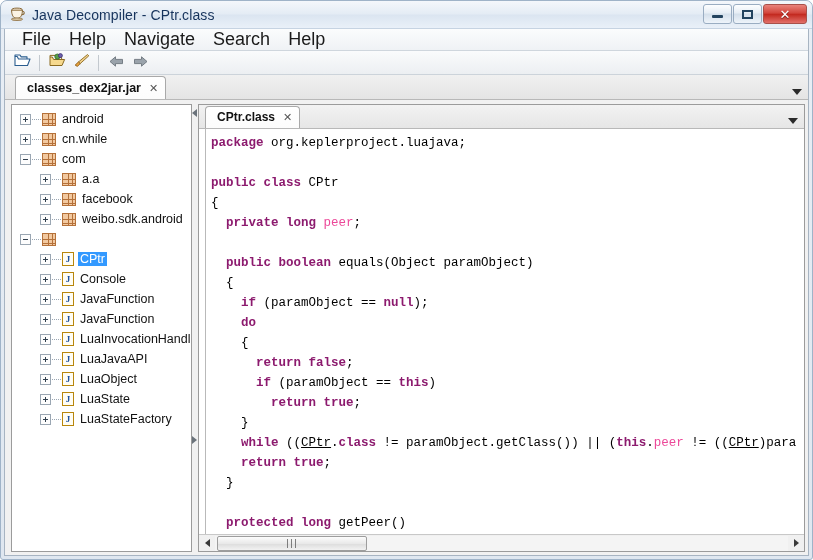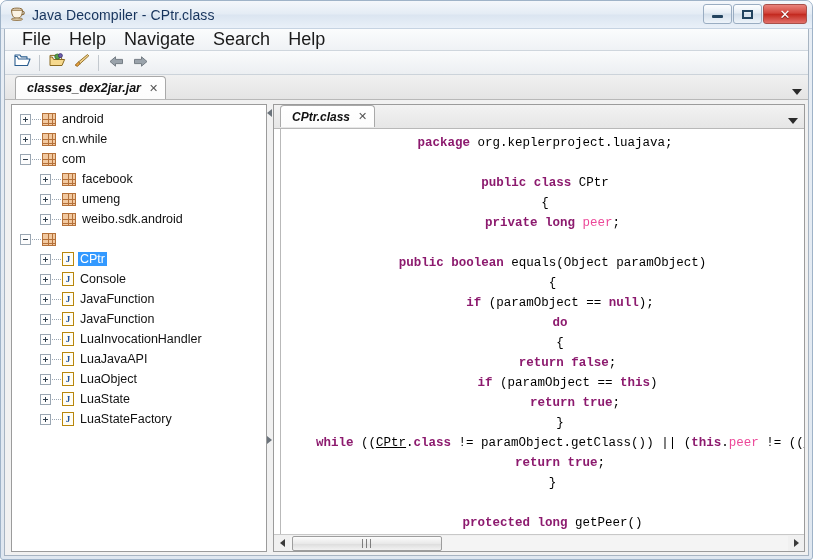--- a/index.html
+++ b/index.html
@@ -125,21 +125,20 @@
   
   #jar-tabstrip {
     height: 25px;
     background: linear-gradient(to bottom, #f0f0f0 0%, #e4e4e4 100%);
     border-bottom: 1px solid #b8b8b8;
     display: flex;
     align-items: flex-end;
     padding-left: 10px;
     position: relative;
     flex: none;
-    font-style: italic;
   }
   .tab {
     height: 23px;
     display: flex;
     align-items: center;
     padding: 0 7px 0 11px;
     background: linear-gradient(to bottom, #ffffff 0%, #fcfcfc 100%);
     border: 1px solid #a9a9a9;
     border-bottom: none;
     border-radius: 4px 4px 0 0;
@@ -171,21 +170,21 @@
   #content {
     flex: 1;
     display: flex;
     background: #f1f1f1;
     min-height: 0;
     padding: 4px 3px 3px 6px;
   }
 
   
   #tree-panel {
-    width: 256px;
+    width: 181px;
     background: #ffffff;
     border: 1px solid #9b9b9b;
     overflow: hidden;
     position: relative;
     flex: none;
   }
   #tree {
     padding: 4px 0 0 0;
     font-size: 12.5px;
     color: #111;
@@ -308,24 +307,23 @@
     background: #ffffff;
     min-width: 0;
     overflow: hidden;
   }
   #editor-tabstrip {
     height: 24px;
     flex: none;
     background: linear-gradient(to bottom, #f2f2f2 0%, #e6e6e6 100%);
     border-bottom: 1px solid #b8b8b8;
     display: flex;
-    align-items: flex-start;
+    align-items: center;
     padding-left: 6px;
     position: relative;
-    font-style: italic;
   }
   #editor-tabstrip .tab { height: 22px; font-size: 12px; }
   #code-wrap {
     flex: 1;
     position: relative;
     overflow: hidden;
     background: #ffffff;
     display: flex;
   }
   #code-gutter {
@@ -336,21 +334,20 @@
   }
   #code {
     flex: 1;
     font-family: "Liberation Mono", "DejaVu Sans Mono", monospace;
     font-size: 12.5px;
     line-height: 20px;
     white-space: pre;
     padding: 4px 0 0 5px;
     color: #000000;
     overflow: hidden;
-    text-align: center;
   }
   .kw   { color: #8c1a6e; font-weight: bold; }
   .fld  { color: #ec4899; }
   .lnk  { color: #000000; text-decoration: underline; }
   .plain{ color: #000000; }
 
   
   #hscroll {
     height: 17px;
     flex: none;
@@ -513,30 +510,30 @@
               </span>
               <span class="tlabel">com</span>
             </div>
             <div class="tnode">
               <span class="tindent" style="width: 28px;"></span>
               <span class="toggle plus"></span>
               <span class="dots"></span>
               <span class="pkg-icon">
                 <span class="pkg-grid2"></span>
               </span>
-              <span class="tlabel">facebook</span>
+              <span class="tlabel">a.a</span>
             </div>
             <div class="tnode">
               <span class="tindent" style="width: 28px;"></span>
               <span class="toggle plus"></span>
               <span class="dots"></span>
               <span class="pkg-icon">
                 <span class="pkg-grid2"></span>
               </span>
-              <span class="tlabel">umeng</span>
+              <span class="tlabel">facebook</span>
             </div>
             <div class="tnode">
               <span class="tindent" style="width: 28px;"></span>
               <span class="toggle plus"></span>
               <span class="dots"></span>
               <span class="pkg-icon">
                 <span class="pkg-grid2"></span>
               </span>
               <span class="tlabel">weibo.sdk.android</span>
             </div>

